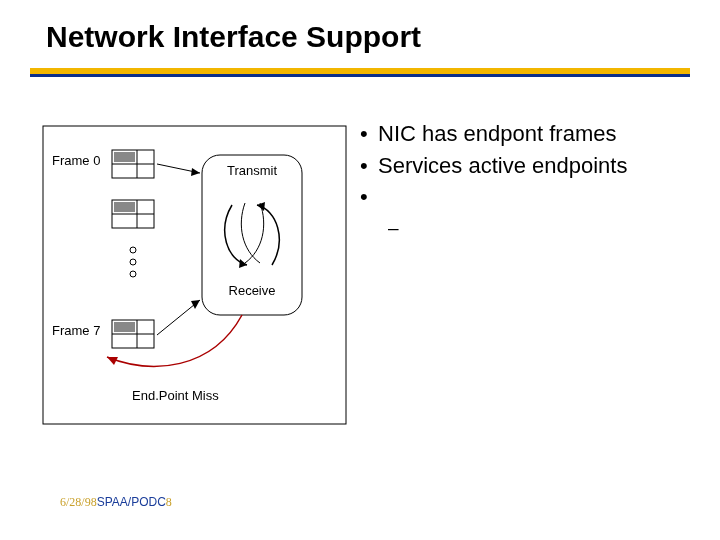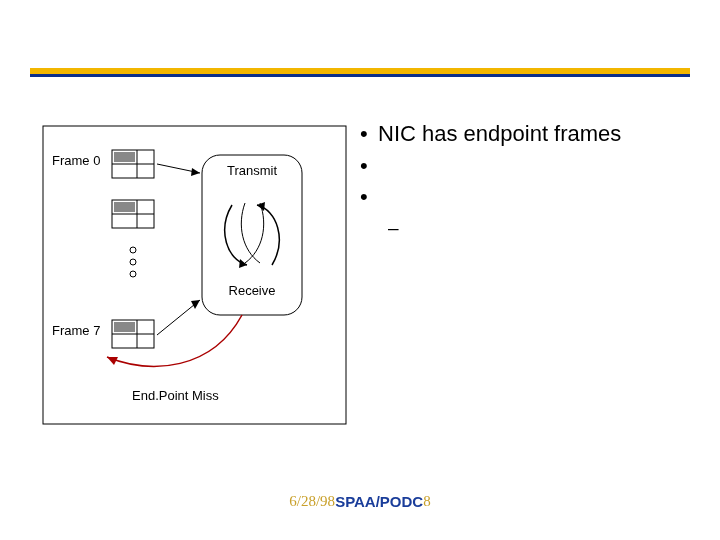--- a/index.html
+++ b/index.html
@@ -77,52 +77,54 @@
     width: 305px;
     height: 240px;
     box-sizing: border-box;
   }
   .footer {
     position: absolute;
     left: 0;
     right: 0;
     bottom: 30px;
     display: flex;
-    justify-content: center;
+    justify-content: flex-start;
     padding: 0 60px;
-    font-size: 15px;
+    font-size: 12px;
   }
   .footer-left {
     color: #c9a02a;
     font-family: "Times New Roman", Times, serif;
   }
   .footer-center {
     color: #1a3d9a;
-    font-weight: bold;
+    font-weight: normal;
   }
   .footer-right {
     color: #c9a02a;
     font-family: "Times New Roman", Times, serif;
   }
 </style>
 </head>
 <body>
 
 <div class="slide">
 
+  <div class="title">Network Interface Support</div>
   <div class="rule-yellow"></div>
   <div class="rule-blue"></div>
 
   <div class="content">
     <div class="bullet-row">
       <span class="bullet-dot">•</span>
-      <span>NIC has endpoint frames</span>
+      <span>NIC has endpont frames</span>
     </div>
     <div class="bullet-row">
       <span class="bullet-dot">•</span>
+      <span>Services active endpoints</span>
     </div>
     <div class="bullet-row">
       <span class="bullet-dot">•</span>
     </div>
     <div class="sub-row">
       <span class="sub-dash">–</span>
     </div>
   </div>
 
   <div class="diagram">

